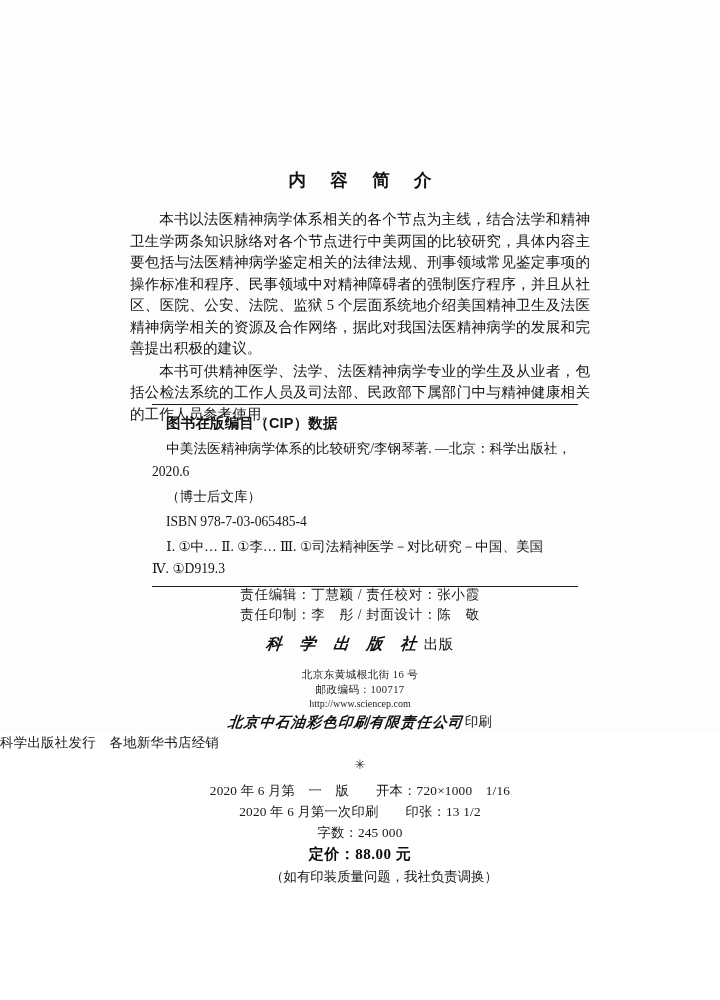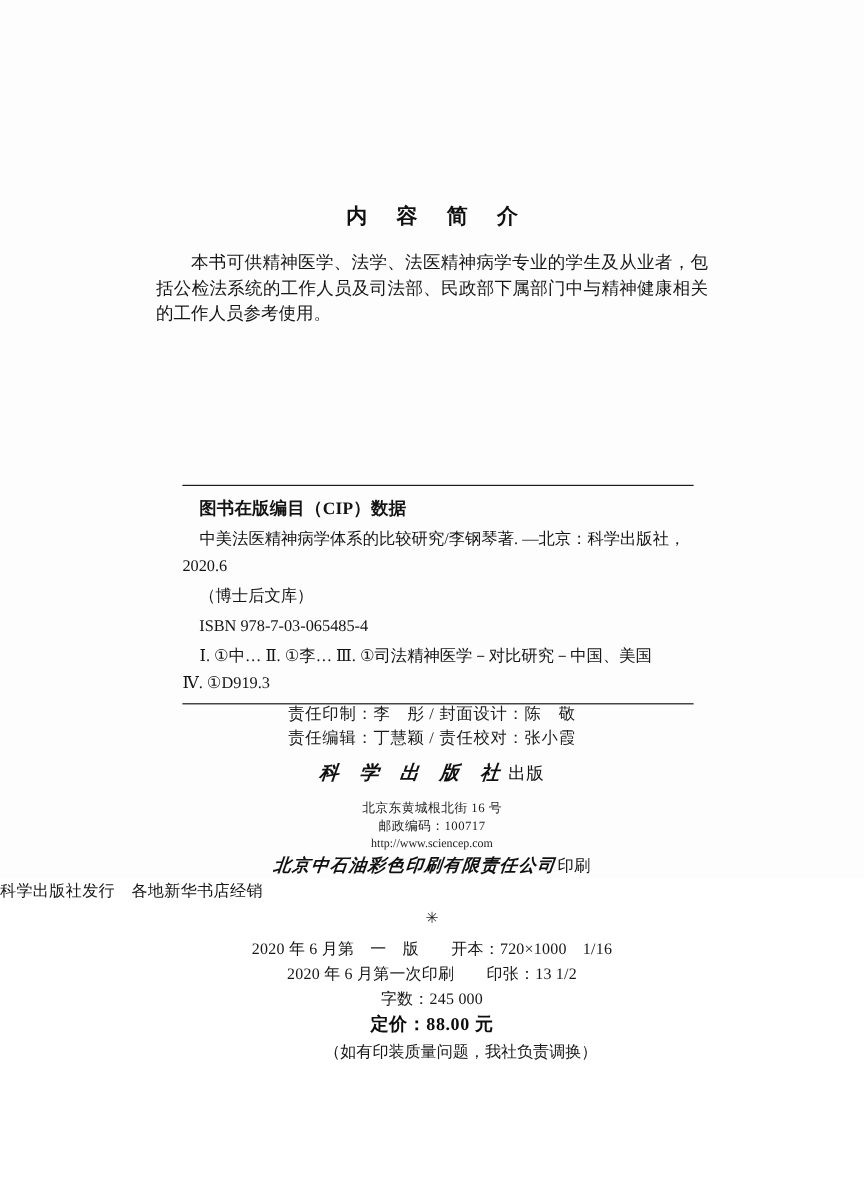--- a/index.html
+++ b/index.html
@@ -61,21 +61,21 @@
   .rule {
     height: 0;
     border-top: 1.7px solid #1a1a1a;
   }
   .cip-inner {
     padding: 9px 0 7px 0;
   }
   .cip-title {
     font-size: 14.5px;
     font-weight: bold;
-    font-family: Liberation Serif, serif;
+    font-family: Liberation Sans, sans-serif;
     margin: 0 0 6px 14px;
     letter-spacing: 0.2px;
   }
   .cip-line {
     font-size: 13.6px;
     line-height: 20.5px;
     margin: 0 0 5px 0;
     text-indent: 1.05em;
   }
   .cip-sub {
@@ -238,40 +238,41 @@
     padding-left: 48px;
   }
 </style>
 </head>
 <body>
 
 <div class="page">
 
   <div class="summary-block">
     <div class="summary-heading">内 容 简 介</div>
+    <p class="summary-para">本书以法医精神病学体系相关的各个节点为主线，结合法学和精神卫生学两条知识脉络对各个节点进行中美两国的比较研究，具体内容主要包括与法医精神病学鉴定相关的法律法规、刑事领域常见鉴定事项的操作标准和程序、民事领域中对精神障碍者的强制医疗程序，并且从社区、医院、公安、法院、监狱 5 个层面系统地介绍美国精神卫生及法医精神病学相关的资源及合作网络，据此对我国法医精神病学的发展和完善提出积极的建议。</p>
     <p class="summary-para">本书可供精神医学、法学、法医精神病学专业的学生及从业者，包括公检法系统的工作人员及司法部、民政部下属部门中与精神健康相关的工作人员参考使用。</p>
   </div>
 
   <div class="cip-block">
     <div class="rule"></div>
     <div class="cip-inner">
       <div class="cip-title">图书在版编目（CIP）数据</div>
       <div class="cip-line">中美法医精神病学体系的比较研究/李钢琴著. —北京：科学出版社，</div>
       <div style="font-size:13.6px;line-height:20px;margin:-3px 0 5px 0;">2020.6</div>
       <div class="cip-sub">（博士后文库）</div>
       <div class="cip-sub">ISBN 978-7-03-065485-4</div>
       <div class="cip-cls">Ⅰ. ①中… Ⅱ. ①李… Ⅲ. ①司法精神医学－对比研究－中国、美国</div>
       <div style="font-size:13.6px;line-height:20px;margin:-3px 0 0 0;">Ⅳ. ①D919.3</div>
     </div>
     <div class="rule"></div>
   </div>
 
   <div class="credits">
+    <div class="credit-line">责任编辑：丁慧颖 / 责任校对：张小霞</div>
     <div class="credit-line">责任印制：李　彤 / 封面设计：陈　敬</div>
-    <div class="credit-line">责任编辑：丁慧颖 / 责任校对：张小霞</div>
   </div>
 
   <div class="publisher">
     <span class="logo-cal">科 学 出 版 社</span><span class="logo-suffix">出版</span>
   </div>
 
   <div class="address">
     <div class="addr-line">北京东黄城根北街 16 号</div>
     <div class="addr-line">邮政编码：100717</div>
     <div class="addr-url">http://www.sciencep.com</div>

